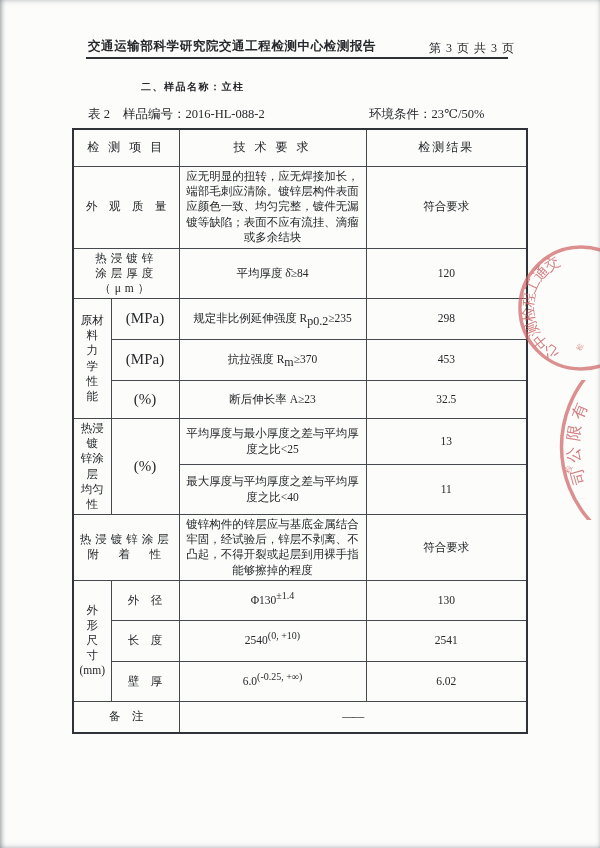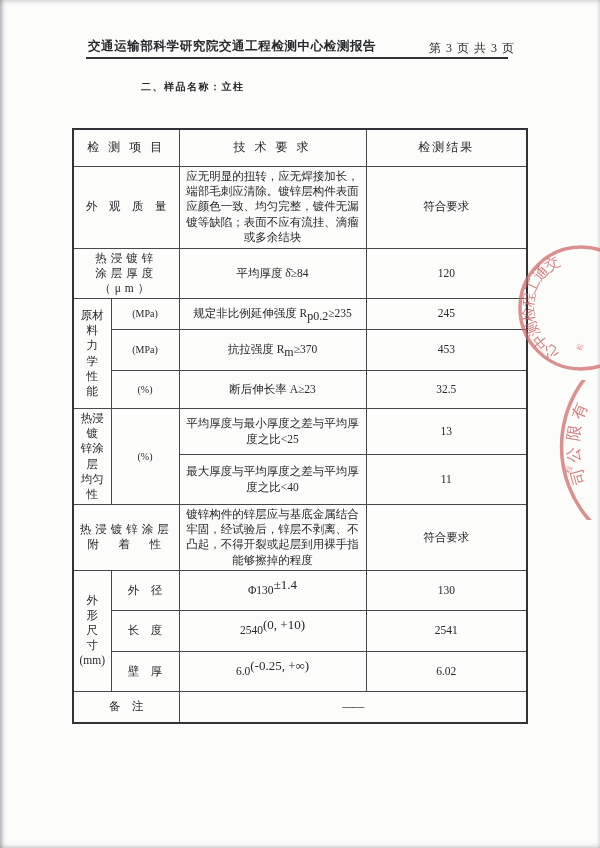--- a/index.html
+++ b/index.html
@@ -32,38 +32,43 @@
     font-size:11.5px;border:2px solid #2f3337;
   }
   table.report td{
     border:1px solid #45494d;text-align:center;vertical-align:middle;
     padding:2px 3px;line-height:1.32;overflow:hidden;
   }
   td.hdr{letter-spacing:3px;font-size:12px;}
   td.req{text-align:left;padding:3px 6px 3px 8px;margin-top:9px;}
   td.pre{white-space:pre-line;}
   td.sp{letter-spacing:4px;}
-  td.unit{font-size:10px;}
+  td.unit{font-size:15px;}
   td.dash{text-align:left;padding-left:12px;letter-spacing:-1px;}
   sub.s{font-size:12px;line-height:0;}
-  sup.s{font-size:13px;line-height:0;}
+  sup.s{font-size:10px;line-height:0;}
   .stamp{position:absolute;z-index:2;opacity:.92;}
   .stamp text{font-family:"Liberation Sans","DejaVu Sans",sans-serif;}
 </style>
 </head>
 <body>
 
 <div class="page">
 
   <div class="doc-title">交通运输部科学研究院交通工程检测中心检测报告</div>
   <div class="page-num">第 3 页 共 3 页</div>
   <div class="header-rule"></div>
 
   <div class="section-title">二、样品名称：立柱</div>
 
+  <div class="caption-row">
+    <span class="tbl-no">表 2</span>
+    <span>样品编号：2016-HL-088-2</span>
+    <span class="env">环境条件：23℃/50%</span>
+  </div>
 
 
   <table class="report">
     <colgroup>
         <col style="width:38px">
         <col style="width:68px">
         <col style="width:187px">
         <col style="width:161px">
       </colgroup>
 
@@ -81,27 +86,27 @@
     </tr>
 
     <tr style="height:46px">
       <td colspan="2" class="pre sp">热浸镀锌
 涂层厚度
 （μm）</td>
       <td class="req">平均厚度 δ̄≥84</td>
       <td>120</td>
     </tr>
 
-    <tr style="height:31px">
+    <tr style="height:41px">
       <td rowspan="3" class="pre">原材料
 力　学
 性　能</td>
       <td class="unit">(MPa)</td>
       <td class="req"><span>规定非比例延伸强度 R</span><sub class="s">p0.2</sub><span>≥235</span></td>
-      <td>245</td>
+      <td>298</td>
     </tr>
 
     <tr style="height:41px">
       <td class="unit">(MPa)</td>
       <td class="req"><span>抗拉强度 R</span><sub class="s">m</sub><span>≥370</span></td>
       <td>453</td>
     </tr>
 
     <tr style="height:38px">
       <td class="unit">(%)</td>

